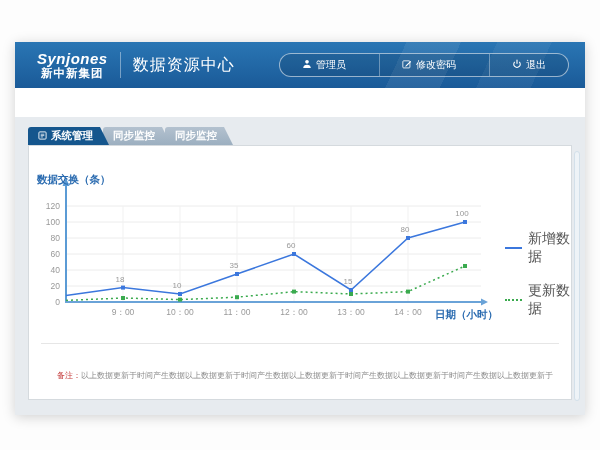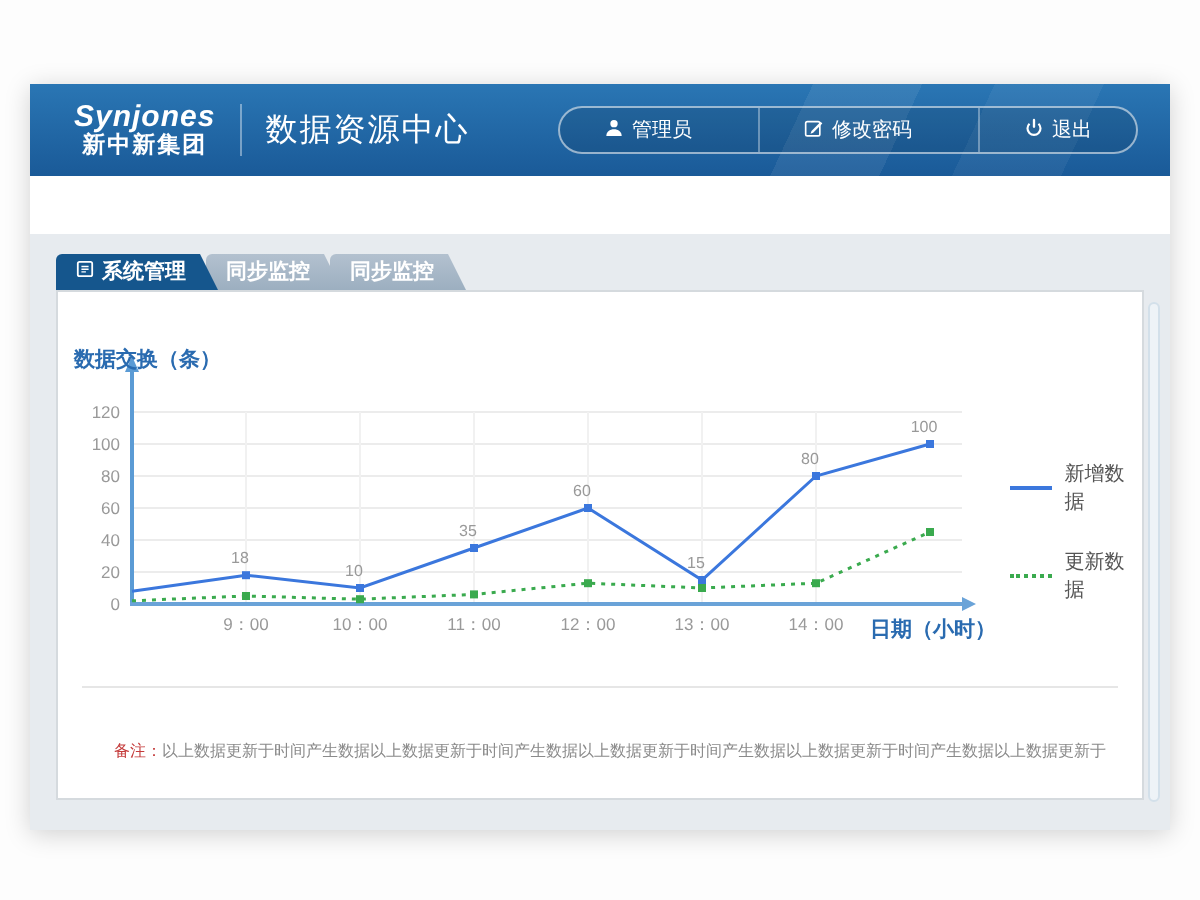--- a/index.html
+++ b/index.html
@@ -49,21 +49,21 @@
            border:1px solid #d5dade; }
 
   .filter-radios { position:absolute; top:9px; right:70px; display:flex; gap:16px; align-items:center; }
   .radio-opt { display:flex; align-items:center; gap:5px; font-size:10px; color:#666; cursor:pointer; }
   .radio-dot { width:8px; height:8px; border-radius:50%; background:#c2c8cf; }
   .radio-opt.selected .radio-dot { background:#17578f; }
 
   #chart { position:absolute; left:2px; top:24px; }
 
   .chart-legend { position:absolute; left:476px; top:84px; display:flex; flex-direction:column; gap:16px; }
-  .legend-item { display:flex; align-items:center; gap:6px; font-size:10px; color:#555; cursor:pointer; }
+  .legend-item { display:flex; align-items:center; gap:6px; font-size:14px; color:#555; cursor:pointer; }
   .legend-sample { width:22px; height:0; }
 
   .panel-divider { position:absolute; left:12px; right:12px; top:197px; height:1px; background:#e6e6e6; }
   .note { position:absolute; left:28px; right:10px; top:208px; font-size:8px; color:#8a8a8a; white-space:nowrap; overflow:hidden;margin-top:16px; }
   .note-prefix { color:#c43b3b; }
 
   .scrollbar { position:absolute; right:5px; top:34px; bottom:14px; width:6px; background:#eef3f7;
                border:1px solid #d3e0ea; border-radius:3px; }
 </style>
 </head>

